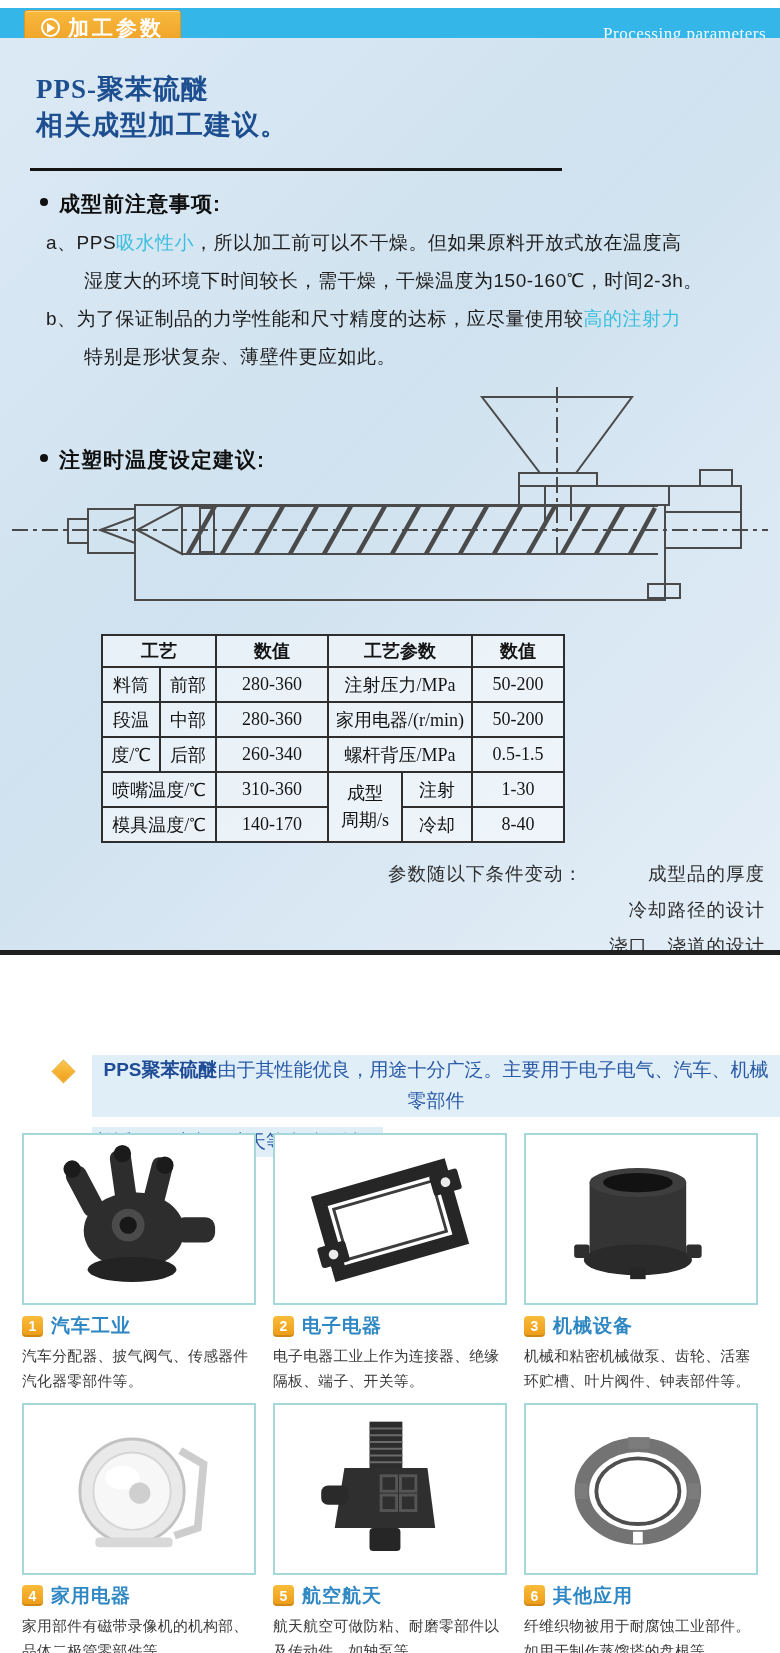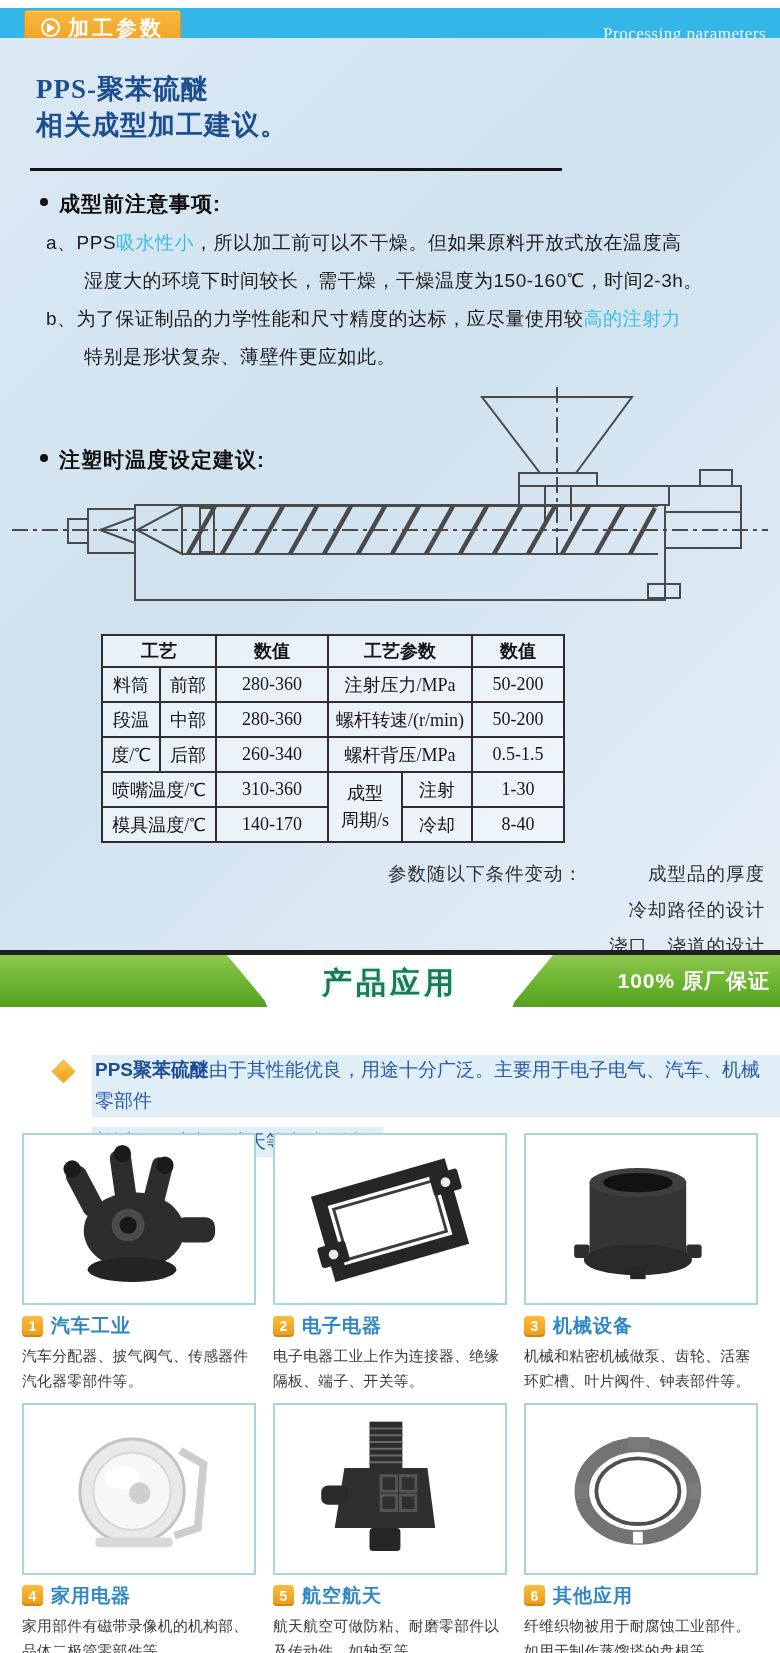--- a/index.html
+++ b/index.html
@@ -53,21 +53,21 @@
   .notch{position:absolute;left:225px;top:0;width:330px;height:78px;}
   .banner-title{position:absolute;left:225px;top:8px;width:330px;text-align:center;
           font-size:30px;font-weight:bold;letter-spacing:4px;color:#1c7a4e;
           text-shadow:0 0 3px #c8ecf4,0 0 7px #daf2f8;}
 
   
   .apps{position:absolute;left:0;top:1007px;width:780px;height:646px;background:#ffffff;}
   .diamond{position:absolute;left:55px;top:56px;width:15px;height:15px;transform:rotate(45deg);
            background:linear-gradient(135deg,#fbc84d,#ef9d18);border:1px solid #e9ab2c;}
   .apps-intro{position:absolute;left:92px;top:48px;font-size:19px;line-height:1.62;color:#2a5aa6;}
-  .apps-intro .line{display:inline-block;background:rgba(203,227,244,.6);padding:0 3px;margin-bottom:10px;}
+  .apps-intro .line{display:inline-block;background:rgba(203,227,244,.6);padding:0 3px;margin-bottom:10px;text-align:center;}
   .apps-intro b{color:#1f4c95;}
 
   .cards{position:absolute;left:22px;top:126px;width:736px;display:grid;
          grid-template-columns:repeat(3,1fr);column-gap:17px;row-gap:8px;}
   .imgbox{height:172px;background:#ffffff;border:2px solid #a5d8da;box-sizing:border-box;
           display:flex;align-items:center;justify-content:center;overflow:hidden;}
   .imgbox svg{width:92%;height:92%;}
   .cap-head{display:flex;align-items:center;gap:8px;margin-top:8px;}
   .numbadge{width:21px;height:21px;border-radius:4px;background:linear-gradient(180deg,#f9bc3a,#ec9a16);
           color:#ffffff;font-size:14px;font-weight:bold;display:flex;align-items:center;justify-content:center;
@@ -155,21 +155,21 @@
         <td>料筒</td>
             <td>前部</td>
         <td>280-360</td>
         <td colspan="2">注射压力/MPa</td>
             <td>50-200</td>
       </tr>
       <tr>
         <td>段温</td>
             <td>中部</td>
         <td>280-360</td>
-        <td colspan="2">螺杆转速/(r/min)</td>
+        <td colspan="2">家用电器/(r/min)</td>
             <td>50-200</td>
       </tr>
       <tr>
         <td>度/℃</td>
             <td>后部</td>
         <td>260-340</td>
         <td colspan="2">螺杆背压/MPa</td>
             <td>0.5-1.5</td>
       </tr>
       <tr>
@@ -196,27 +196,20 @@
       <div class="vitems">
         <div>成型品的厚度</div>
         <div>冷却路径的设计</div>
         <div>浇口、浇道的设计</div>
       </div>
     </div>
   </div>
 
   <div class="blackline"></div>
 
-  <div class="banner">
-    <svg class="notch" viewBox="0 0 330 78">
-      <path d="M2 0 H328 L290 46 Q282 72 246 72 H84 Q48 72 40 46 Z" fill="#ffffff"></path>
-    </svg>
-    <div class="banner-title">产品应用</div>
-    <div class="banner-right">100% 原厂保证</div>
-  </div>
 
   <div class="apps">
     <span class="diamond"></span>
     <div class="apps-intro">
       <div><span class="line"><b>PPS聚苯硫醚</b><span>由于其性能优良，用途十分广泛。主要用于电子电气、汽车、机械零部件</span></span></div>
       <div><span class="line">并适用于航空、航天等尖端领域。</span></div>
     </div>
 
     <div class="cards">
 

